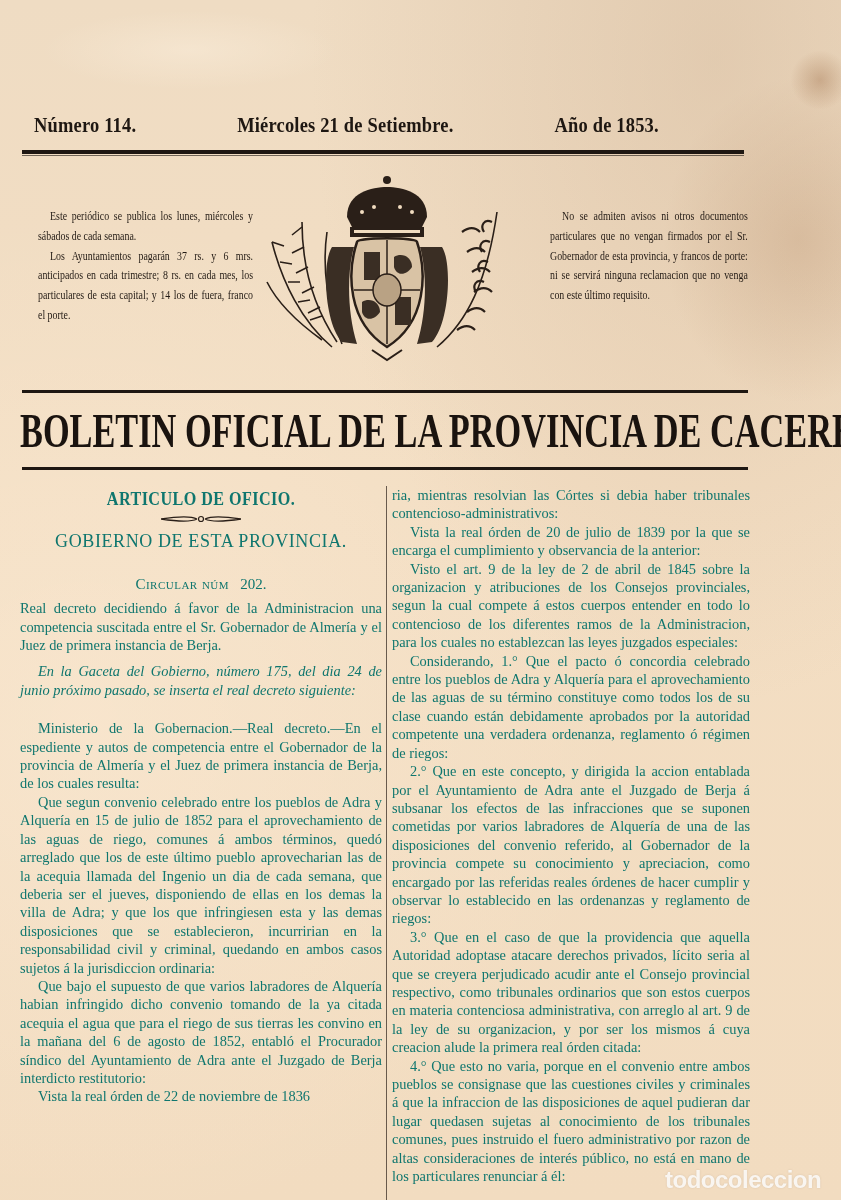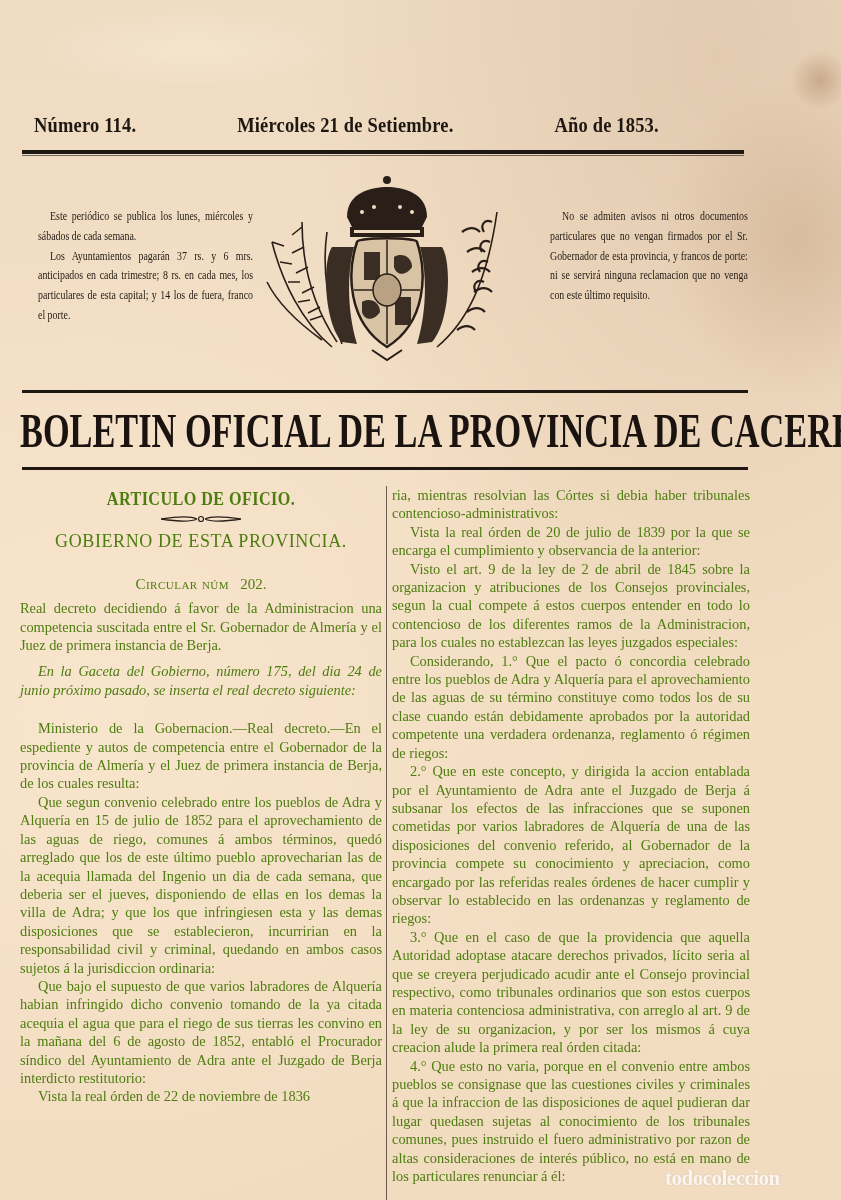--- a/index.html
+++ b/index.html
@@ -48,42 +48,42 @@
   .title {
     position: absolute; left: 20px; top: 398px; width: 750px;
     font-family: "Liberation Serif", serif; font-weight: bold;
     font-size: 49px; letter-spacing: 0px; color: #1a130f; white-space: nowrap;
     transform: scaleX(0.70); transform-origin: left; line-height: 66px;
   }
 
   
   .col {
     position: absolute; top: 486px; font-family: "Liberation Serif", serif;
-    font-size: 14.4px; line-height: 18.4px; color: #4d7c0f; text-align: justify;
+    font-size: 14.4px; line-height: 18.4px; color: #0f766e; text-align: justify;
   }
   .col.left { left: 20px; width: 362px; }
   .col.right { left: 392px; width: 358px; }
   .col-divider { position: absolute; left: 386px; top: 486px; width: 1px; height: 714px; background: #3a2e24; opacity: .75; }
   .col p { margin: 0; text-indent: 18px; }
   .col p.noindent { text-indent: 0; }
 
   .section-title {
     text-align: center; font-weight: bold; font-size: 19px; letter-spacing: 0.5px;
     margin: 4px 0 6px 0; transform: scaleX(0.85);
   }
   .ornament { display: block; margin: 6px auto 8px auto; width: 80px; height: 10px; }
   .subsection-title { text-align: center; font-size: 18px; letter-spacing: 0.6px; margin: 4px 0 8px 0; }
   .circular { text-align: center; font-size: 15px; margin: 24px 0 6px 0; }
   .circular .sc { font-variant: small-caps; letter-spacing: .5px; }
   .summary { text-indent: 0 !important; margin-bottom: 8px !important; }
   .italic { font-style: italic; }
 
   .watermark {
-    position: absolute; left: 665px; top: 1166px; font-family: Liberation Serif, serif;
-    font-weight: bold; font-size: 21px; color: rgba(255,255,255,0.82);
+    position: absolute; left: 665px; top: 1166px; font-family: Liberation Sans, sans-serif;
+    font-weight: bold; font-size: 24px; color: rgba(255,255,255,0.82);
     letter-spacing: -0.5px; text-shadow: 0 0 2px rgba(160,140,120,0.3);
   }
   .stain { position: absolute; border-radius: 50%; pointer-events: none; }
 </style>
 </head>
 <body>
 
 <div class="page">
 
   <div class="stain" style="left:790px;top:50px;width:60px;height:60px;background:radial-gradient(circle, rgba(150,100,60,0.35), transparent 70%);"></div>

